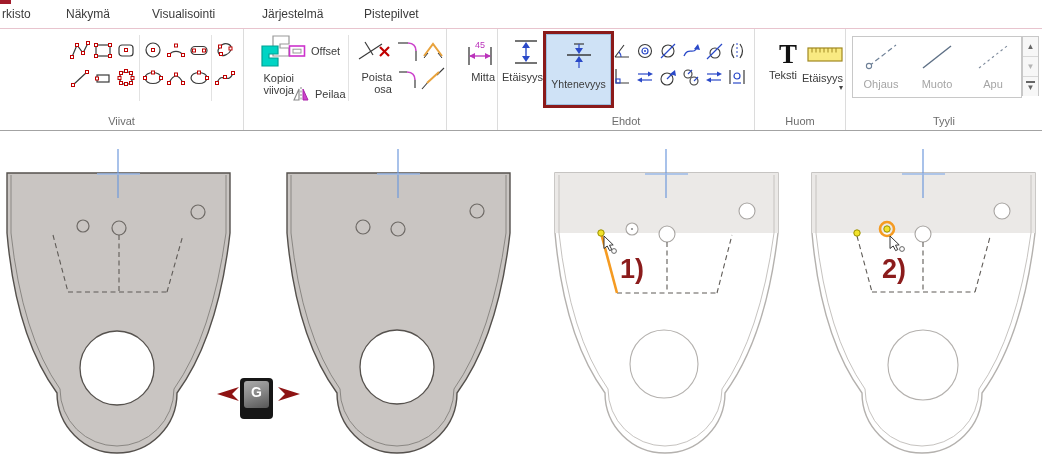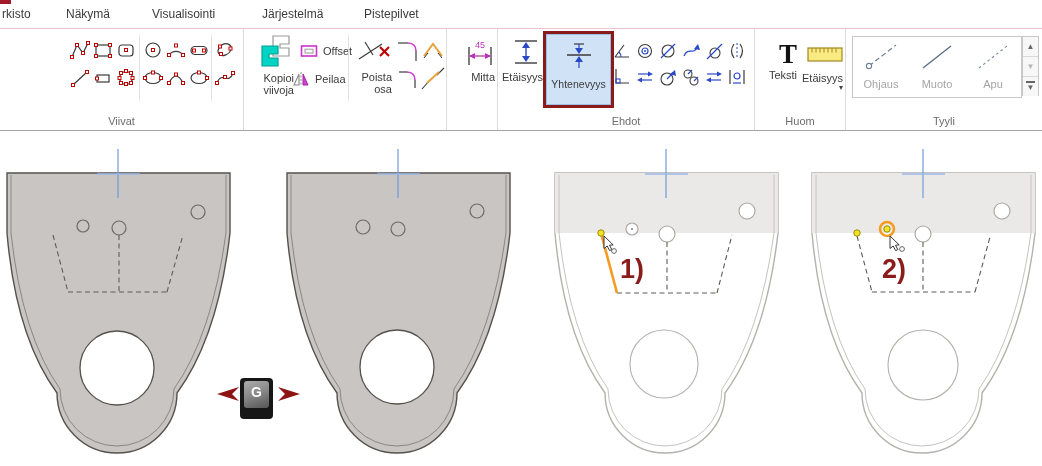--- a/index.html
+++ b/index.html
@@ -193,28 +193,28 @@
 
     <div class="rgroup" style="left:244px;width:202px">
       <div class="bigbtn" style="left:6px;width:44px">
         <svg width="36" height="34" style="margin-top:3px">
           <path d="M15,2 h16 v8 h-9 v4 h9 v8 h-16 z" fill="#fff" stroke="#999" stroke-width="1.2"></path>
           <path d="M4,12 h16 v8 h-9 v4 h9 v8 h-16 z" fill="#00d4c4" stroke="#00a294" stroke-width="1.2"></path>
         </svg>
         <div class="l1">Kopioi</div>
         <div class="l2">viivoja</div>
       </div>
-      <div class="rowbtn" style="left:56px;top:10px">
+      <div class="rowbtn" style="left:44px;top:10px">
         <svg width="19" height="15">
             <rect x="1.5" y="2" width="15" height="10" fill="#fff" stroke="#cc33cc" stroke-width="1.6"></rect>
             <rect x="5" y="5.2" width="8" height="3.8" fill="none" stroke="#999" stroke-width="1"></rect>
           </svg>
         <span>Offset</span>
       </div>
-      <div class="rowbtn" style="left:48px;top:38px">
+      <div class="rowbtn" style="left:48px;top:53px">
         <svg width="19" height="16">
             <polygon points="2,14 7,3 7,14" fill="none" stroke="#888" stroke-width="1.1"></polygon>
             <polygon points="11,3 16,14 11,14" fill="#cc44cc" stroke="#aa22aa" stroke-width="1"></polygon>
             <line x1="9" y1="1" x2="9" y2="15" stroke="#888" stroke-width="1" stroke-dasharray="2,1.5"></line>
           </svg>
         <span>Peilaa</span>
       </div>
       <div class="vsep" style="left:104px"></div>
       <div class="bigbtn" style="left:108px;width:40px">
         <svg width="34" height="28" style="margin-top:8px">

